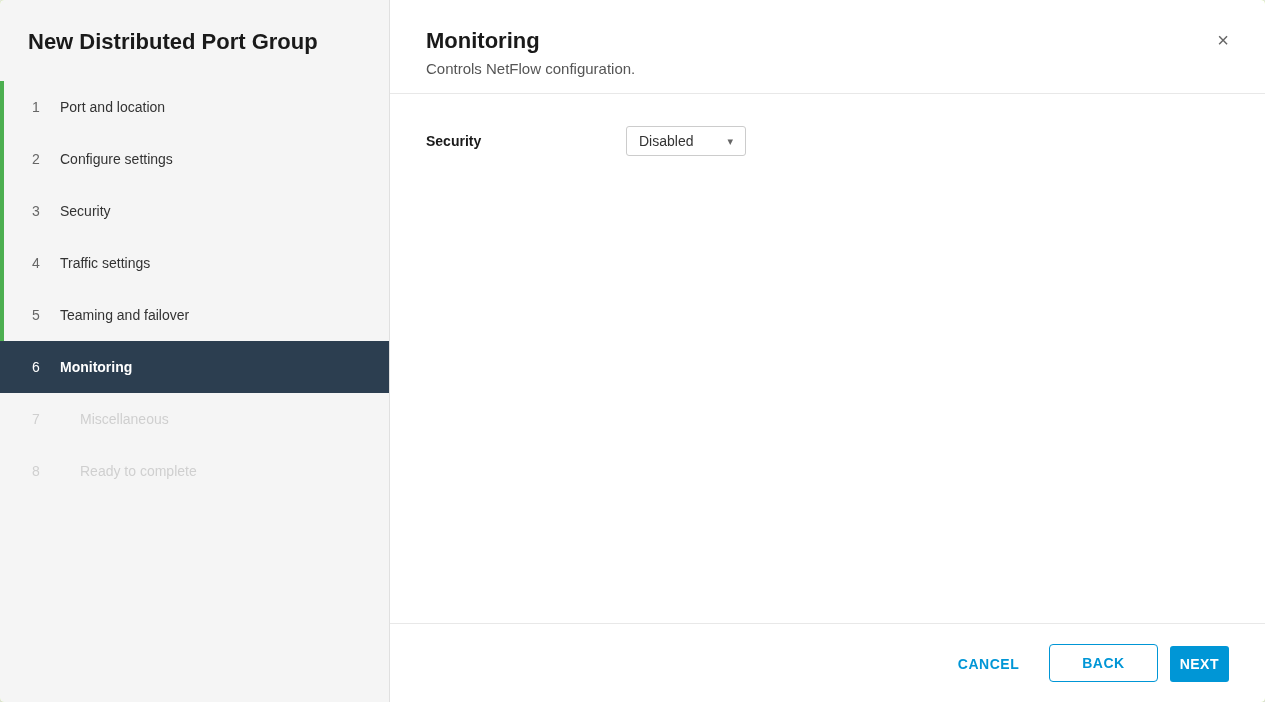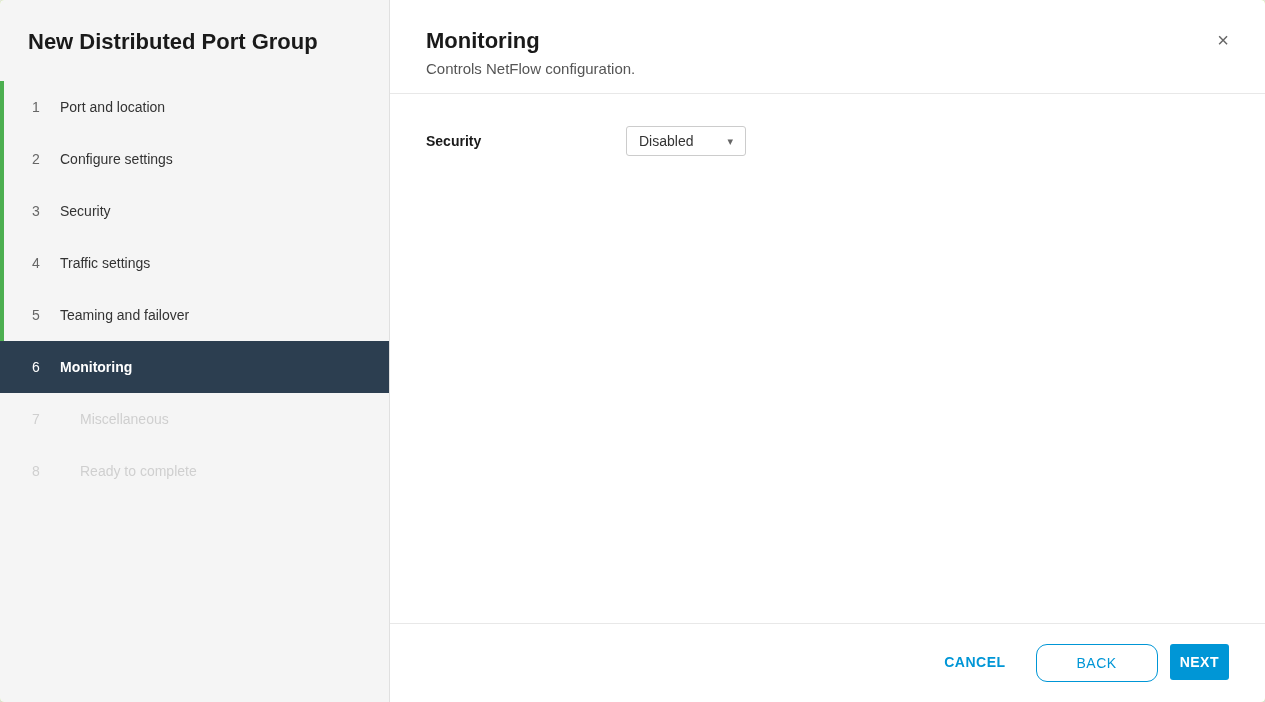--- a/index.html
+++ b/index.html
@@ -195,21 +195,21 @@
 
     .select-chevron {
       font-size: 11px;
       color: #666;
     }
 
     
     .footer {
       display: flex;
       justify-content: flex-end;
-      align-items: flex-start;
+      align-items: flex-end;
       padding: 20px 36px;
       border-top: 1px solid #e8e8e8;
       gap: 12px;
     }
 
     .btn-cancel {
       background: none;
       border: none;
       color: #0096d6;
       font-size: 14px;
@@ -217,24 +217,24 @@
       cursor: pointer;
       padding: 10px 18px;
       letter-spacing: 0.5px;
     }
 
     .btn-back {
       background: #fff;
       border: 1px solid #0096d6;
       color: #0096d6;
       font-size: 14px;
-      font-weight: 400;
-      cursor: pointer;
-      padding: 10px 40px;
-      border-radius: 11px;
+      font-weight: 700;
+      cursor: pointer;
+      padding: 10px 32px;
+      border-radius: 4px;
       letter-spacing: 0.5px;
     }
 
     .btn-next {
       background: #0096d6;
       border: none;
       color: #fff;
       font-size: 14px;
       font-weight: 600;
       cursor: pointer;

